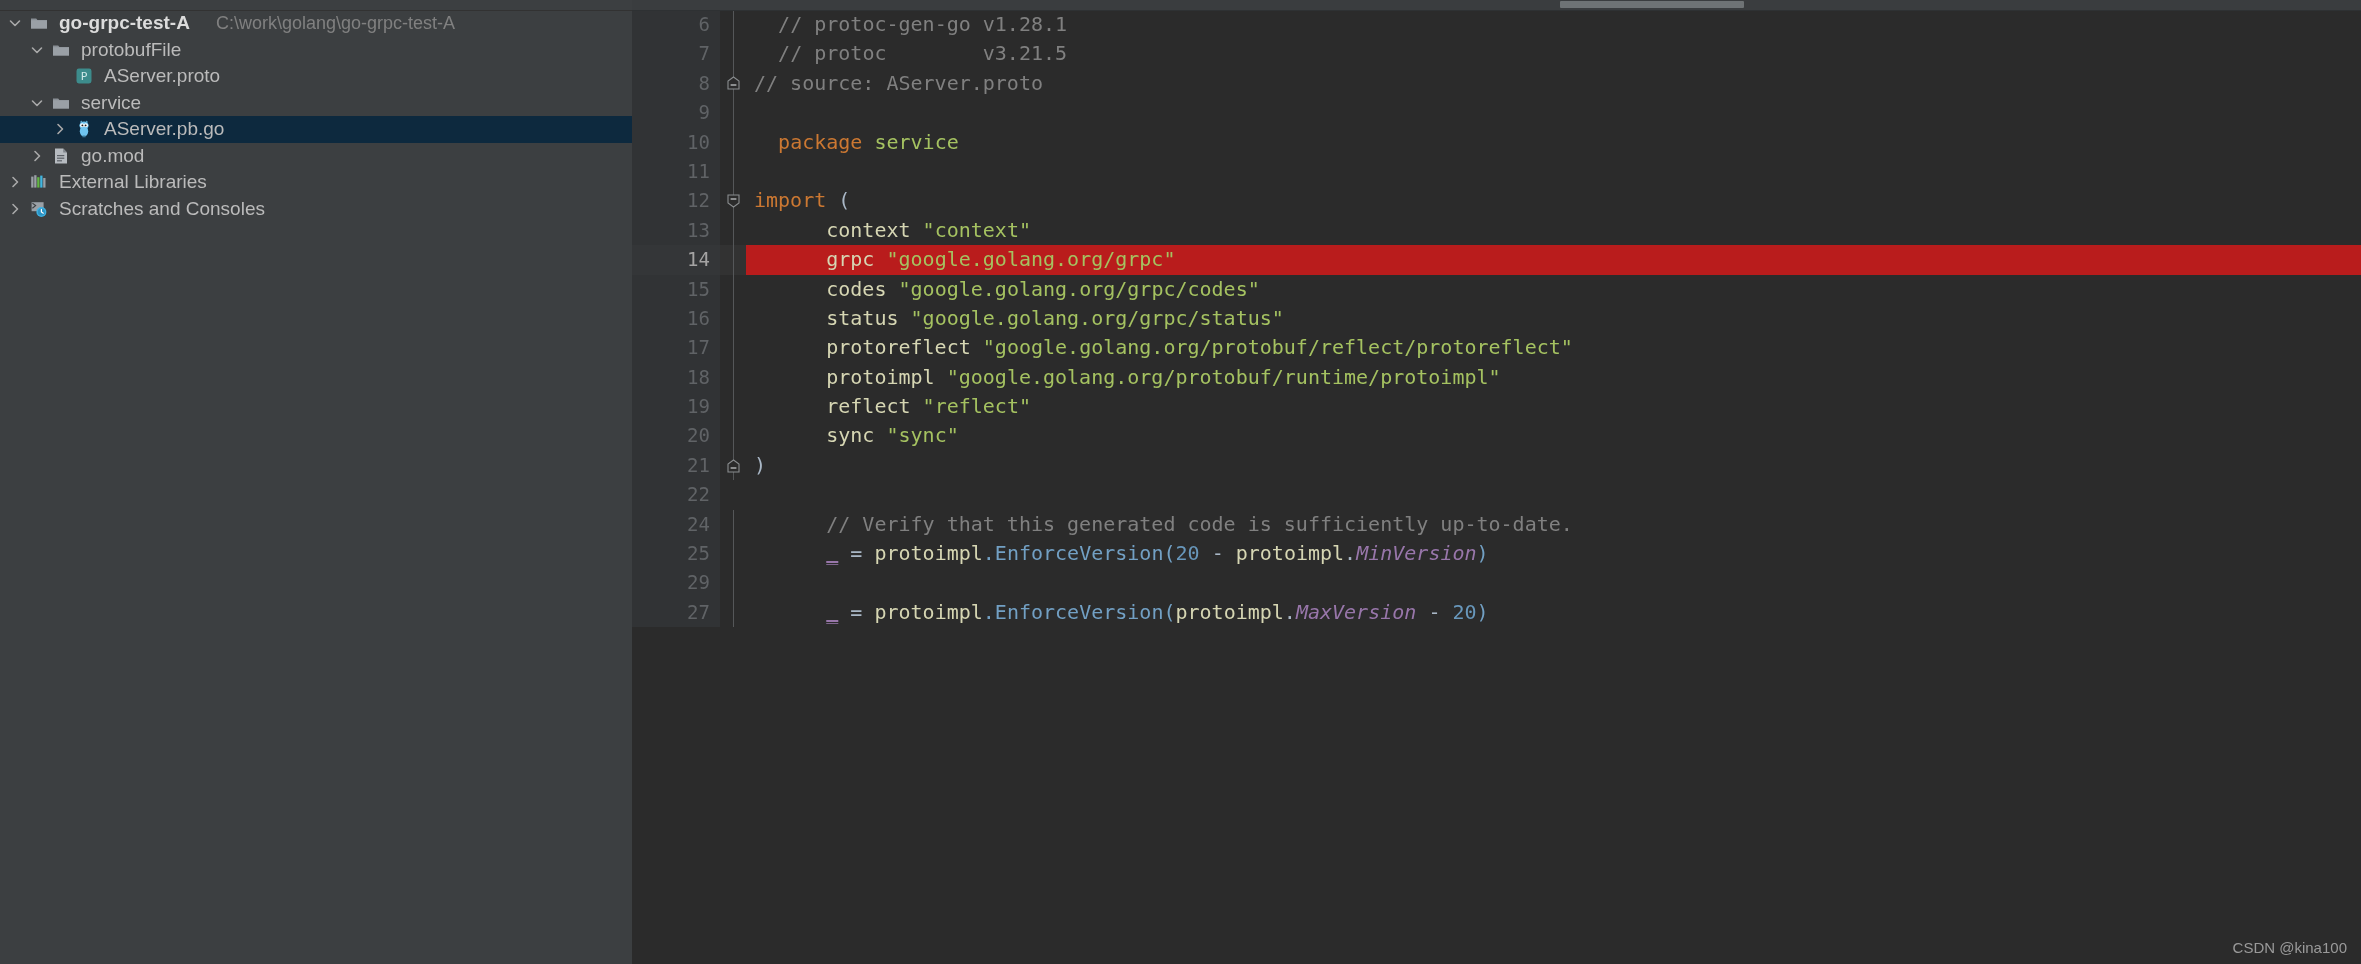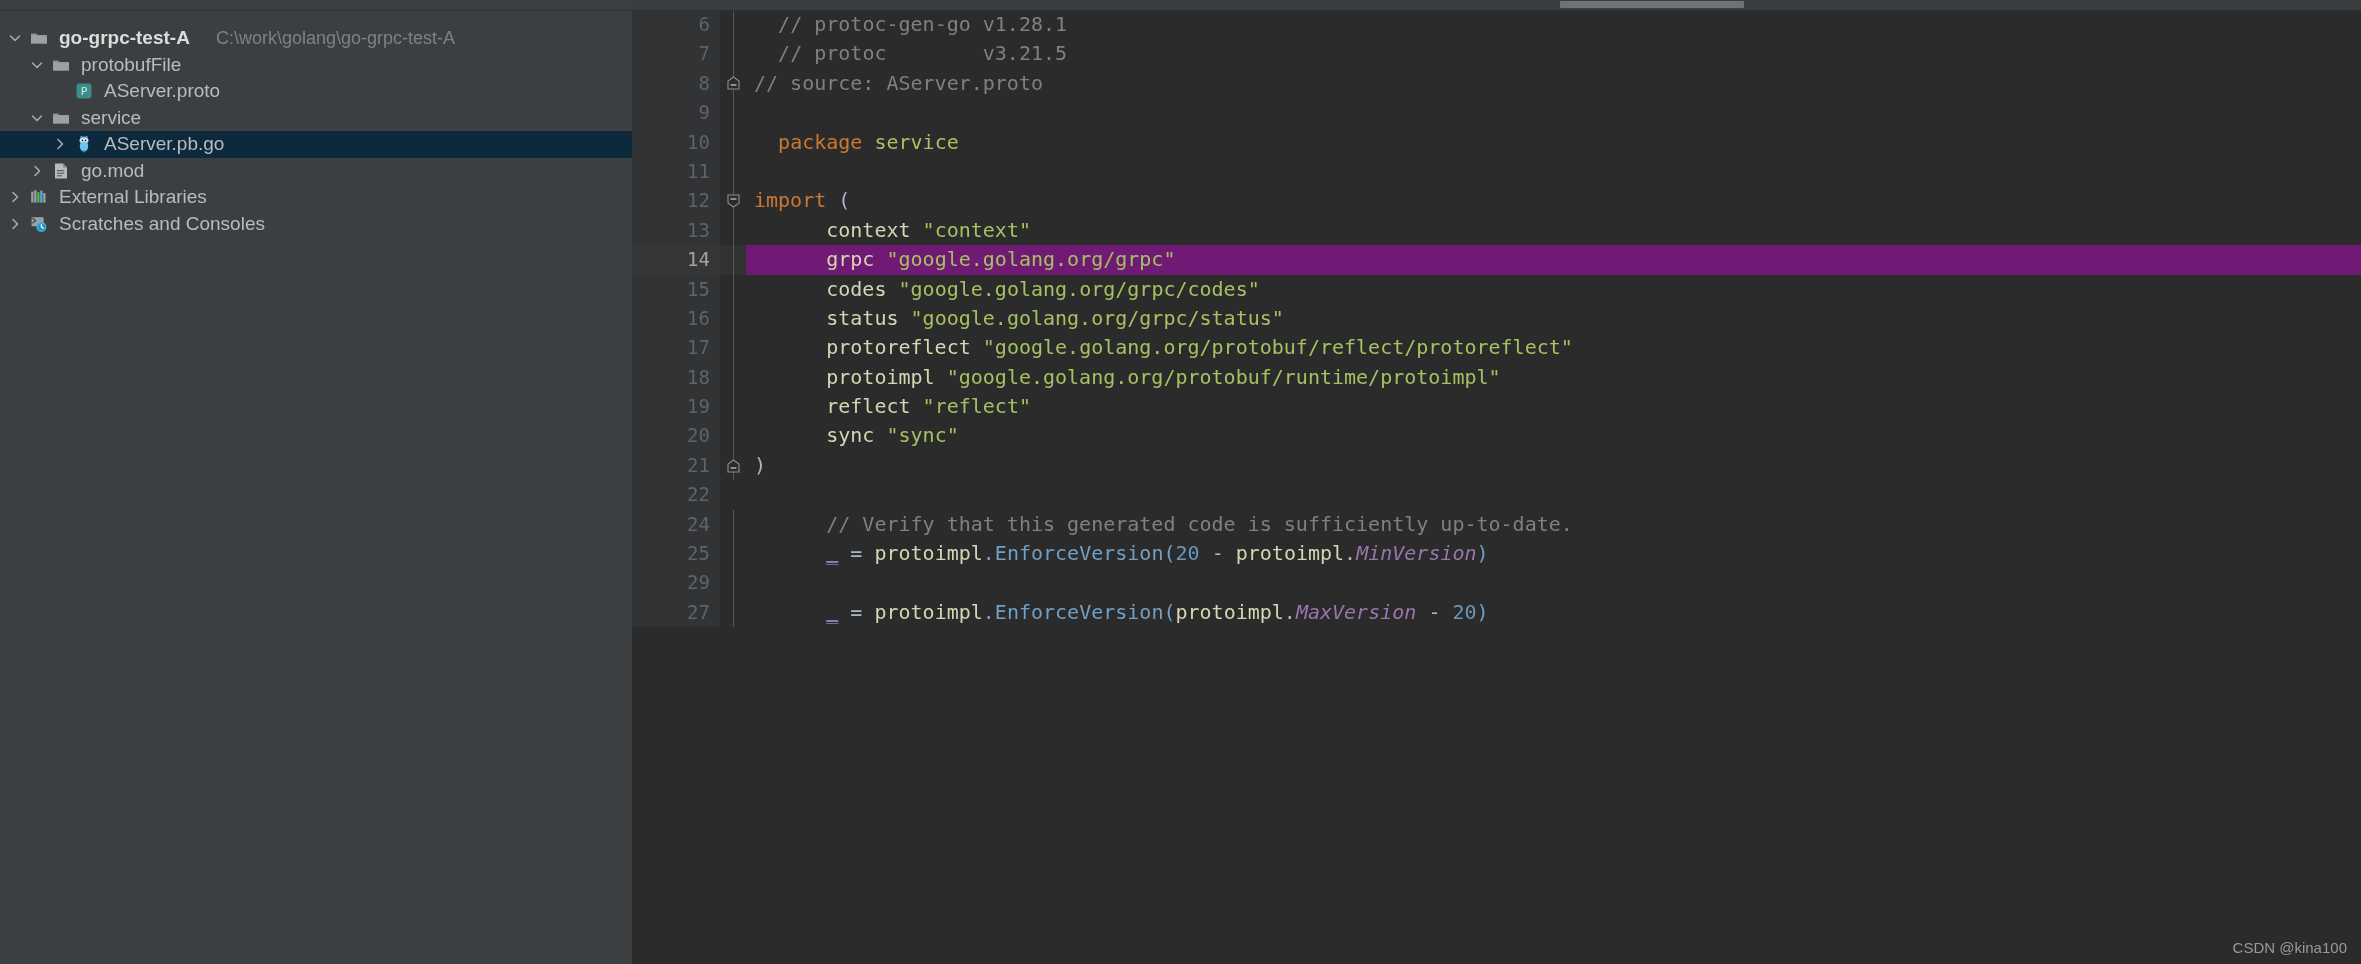--- a/index.html
+++ b/index.html
@@ -56,21 +56,21 @@
     background: #6e7375;
     border-radius: 1px;
   }
 
   
   .project-panel {
     position: relative;
     width: 632px;
     height: 964px;
     background: #3c3f41;
-    padding-top: 25px;
+    padding-top: 10px;
     box-sizing: border-box;
     overflow: hidden;
     flex: 0 0 632px;
   }
 
   .tree-row {
     position: relative;
     height: 26.5px;
     display: flex;
     align-items: center;
@@ -135,21 +135,21 @@
   }
 
   .code-line {
     position: relative;
     height: 29.4px;
     display: flex;
     align-items: center;
     white-space: pre;
   }
   .code-line.current {
-    background: #701a75;
+    background: #b91c1c;
   }
 
   .gutter {
     position: relative;
     width: 88px;
     flex: 0 0 88px;
     height: 29.4px;
     text-align: right;
     padding-right: 10px;
     box-sizing: border-box;

